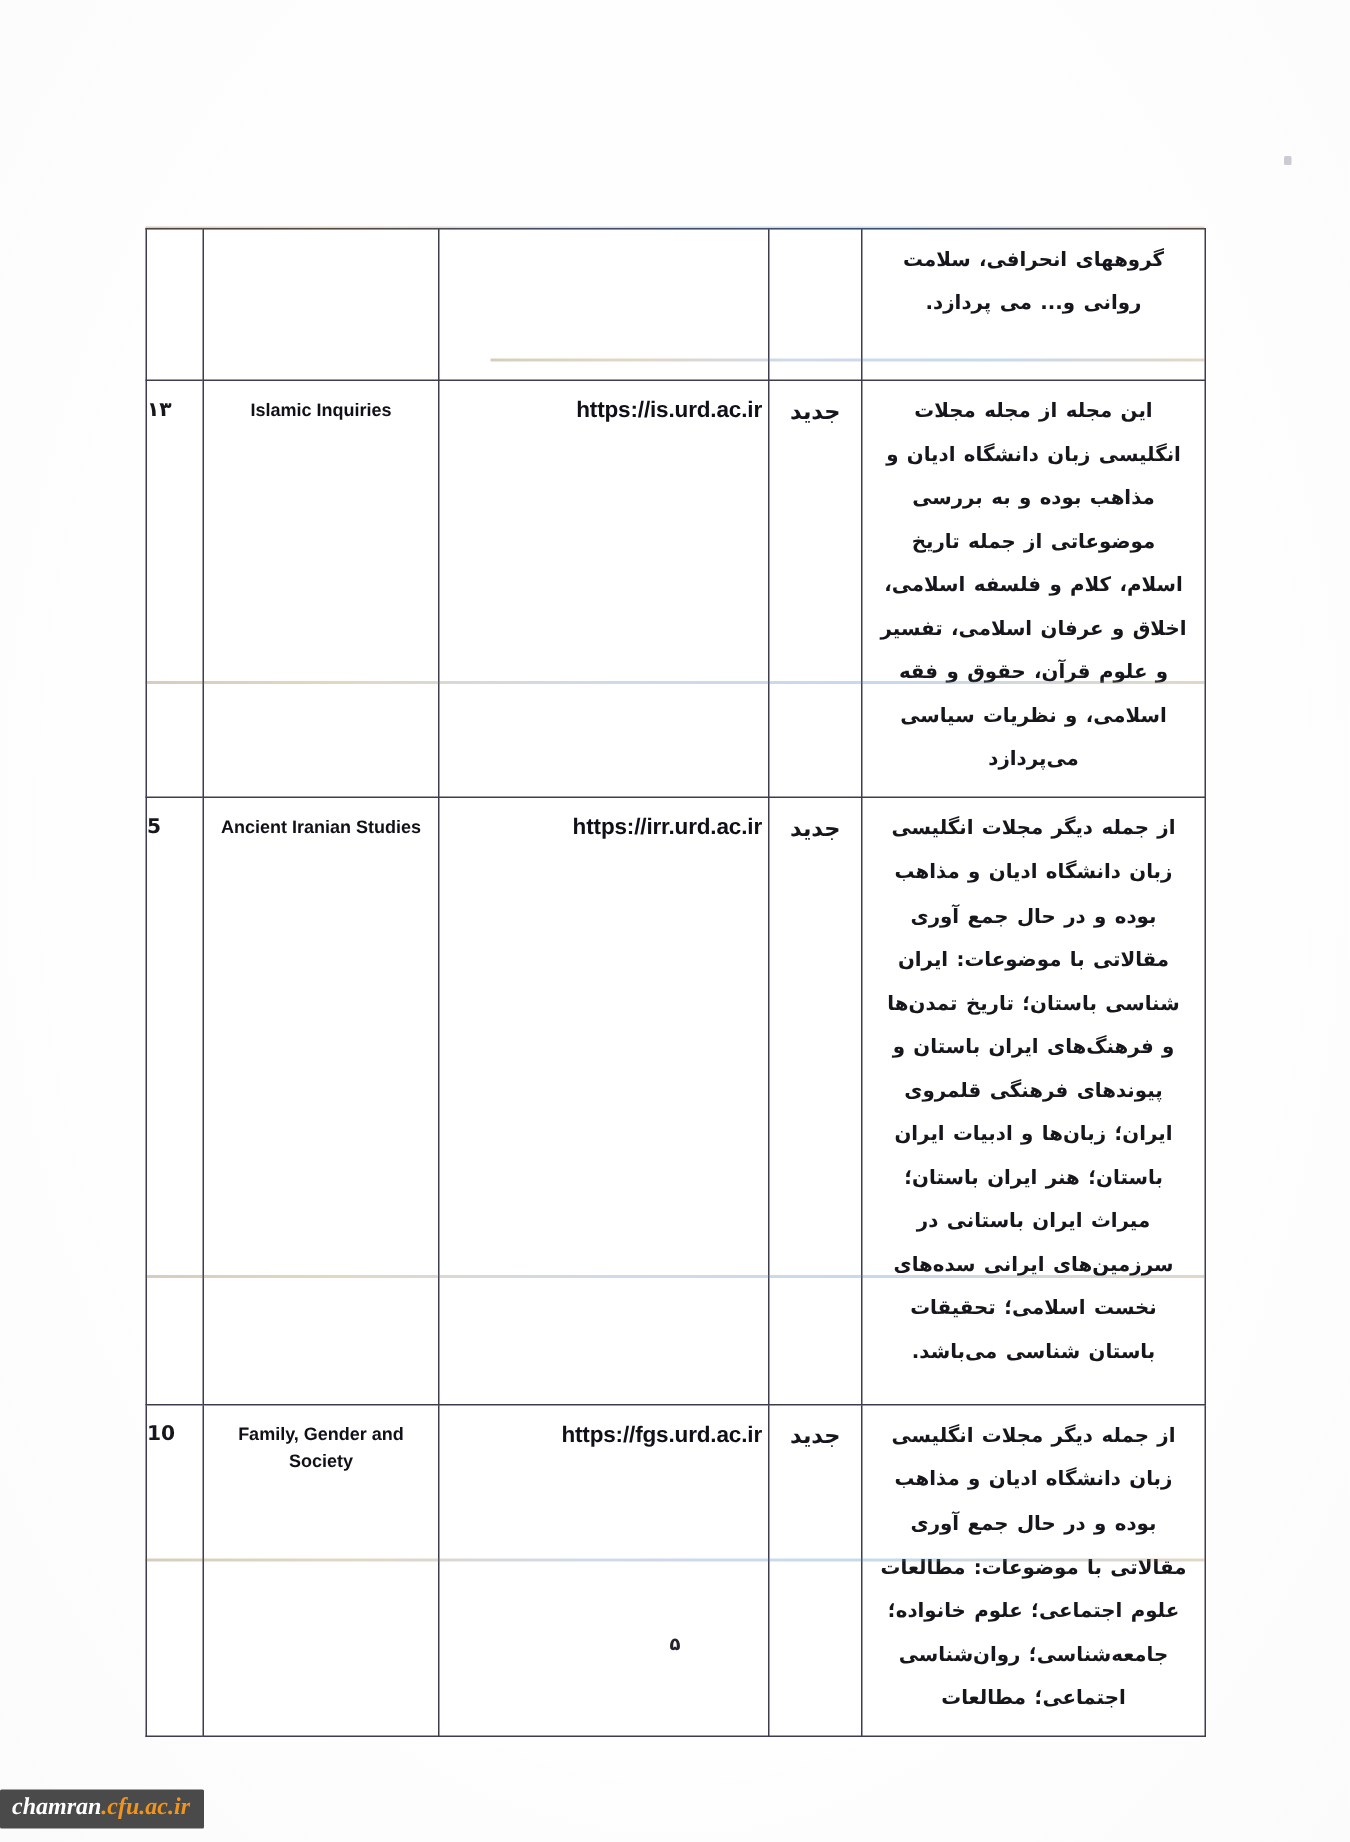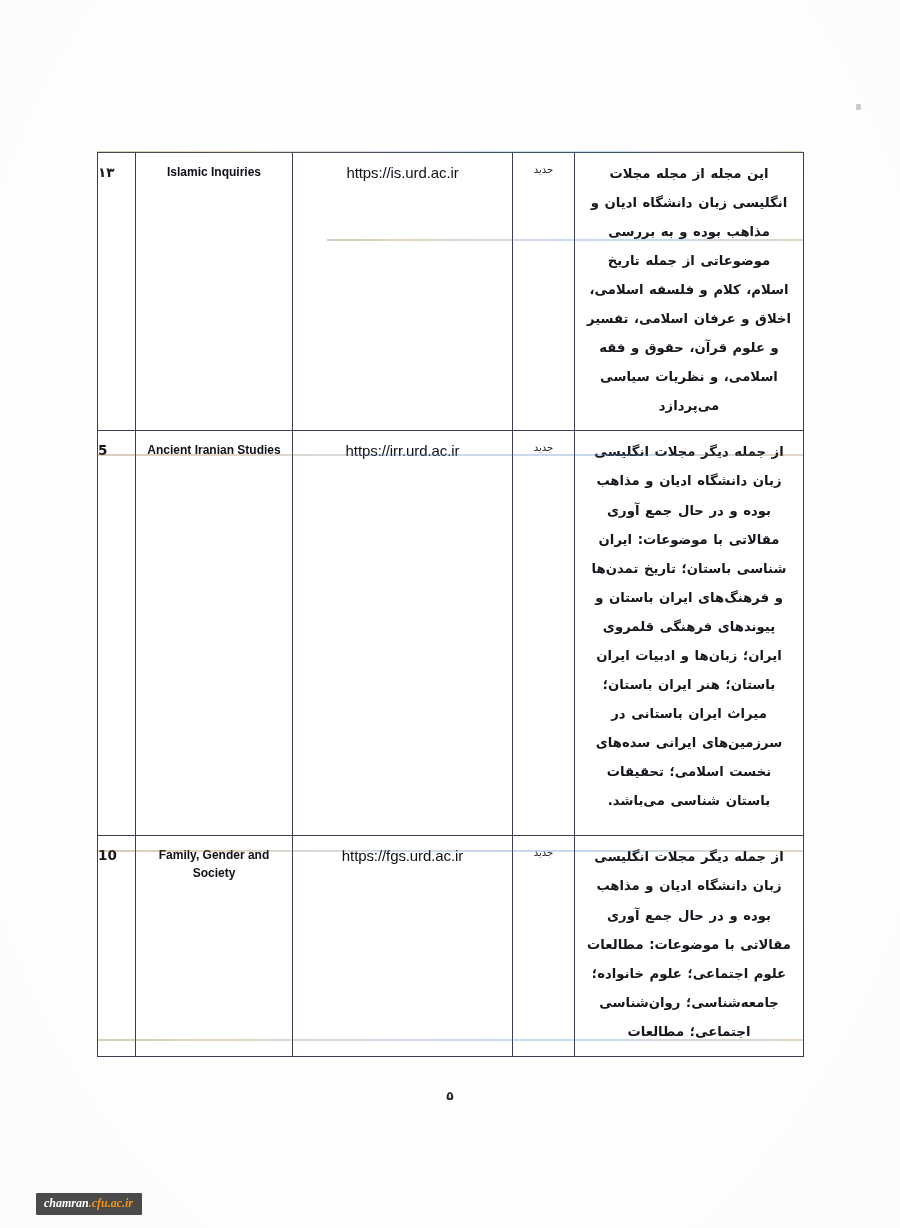--- a/index.html
+++ b/index.html
@@ -80,32 +80,32 @@
     word-spacing: 1px;
   }
   .cell-desc p {
     margin: 0;
   }
 
   .cell-status {
     direction: rtl;
     text-align: center;
     font-family: "DejaVu Sans", "Liberation Sans", sans-serif;
-    font-size: 10px;
-    font-weight: 400;
+    font-size: 15px;
+    font-weight: 700;
     color: #16161c;
     padding: 11px 2px 0 2px !important;
   }
 
   .cell-url {
     direction: ltr;
-    text-align: center;
+    text-align: right;
     font-family: "Liberation Sans", "DejaVu Sans", sans-serif;
     font-size: 15px;
-    font-weight: 400;
+    font-weight: 700;
     color: #101018;
     padding: 11px 4px 0 4px !important;
     letter-spacing: -0.1px;
   }
 
   .cell-title {
     direction: ltr;
     text-align: center;
     font-family: "Liberation Sans", "DejaVu Sans", sans-serif;
     font-size: 12px;
@@ -169,46 +169,62 @@
   
   .watermark {
     position: absolute;
     left: 0;
     top: 1193px;
     padding: 4px 9px 5px 8px;
     background: #4a4a4a;
     font-family: "Liberation Serif", "DejaVu Serif", serif;
     font-style: italic;
     font-weight: 700;
-    font-size: 12px;
+    font-size: 16px;
     letter-spacing: 0px;
     line-height: 1.05;
     white-space: nowrap;
     border-radius: 1px;
-    margin-left: 36px;
   }
   .watermark .wm-name { color: #ffffff; }
   .watermark .wm-domain { color: #f0941e; }
 </style>
 </head>
 <body>
 
 <div id="page">
 
   <div class="scan-speck"></div>
 
   <table class="doc-table">
     <colgroup>
       <col class="c-desc">
       <col class="c-status">
       <col class="c-url">
       <col class="c-title">
       <col class="c-num">
     </colgroup>
     <tbody>
+      <tr class="row-continued">
+        <td class="cell-desc">
+          <p>گروههای انحرافی، سلامت روانی و... می پردازد.</p>
+        </td>
+        <td class="cell-status cell-blank">
+          <span></span>
+        </td>
+        <td class="cell-url cell-blank">
+          <span></span>
+        </td>
+        <td class="cell-title cell-blank">
+          <span></span>
+        </td>
+        <td class="cell-num cell-blank">
+          <span></span>
+        </td>
+      </tr>
 
       <tr class="row-13">
         <td class="cell-desc">
           <p>این مجله از مجله مجلات انگلیسی زبان دانشگاه ادیان و مذاهب بوده و به بررسی موضوعاتی از جمله تاریخ اسلام، کلام و فلسفه اسلامی، اخلاق و عرفان اسلامی، تفسیر و علوم قرآن، حقوق و فقه اسلامی، و نظریات سیاسی می‌پردازد</p>
         </td>
         <td class="cell-status">
           <span>جدید</span>
         </td>
         <td class="cell-url">
           <span>https://is.urd.ac.ir</span>

